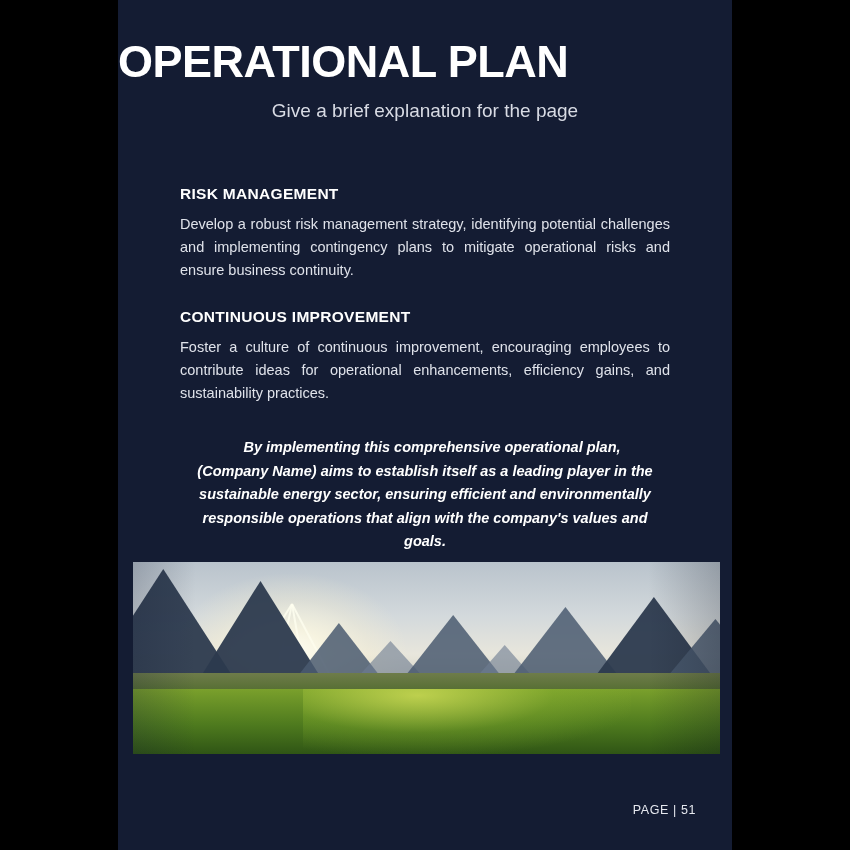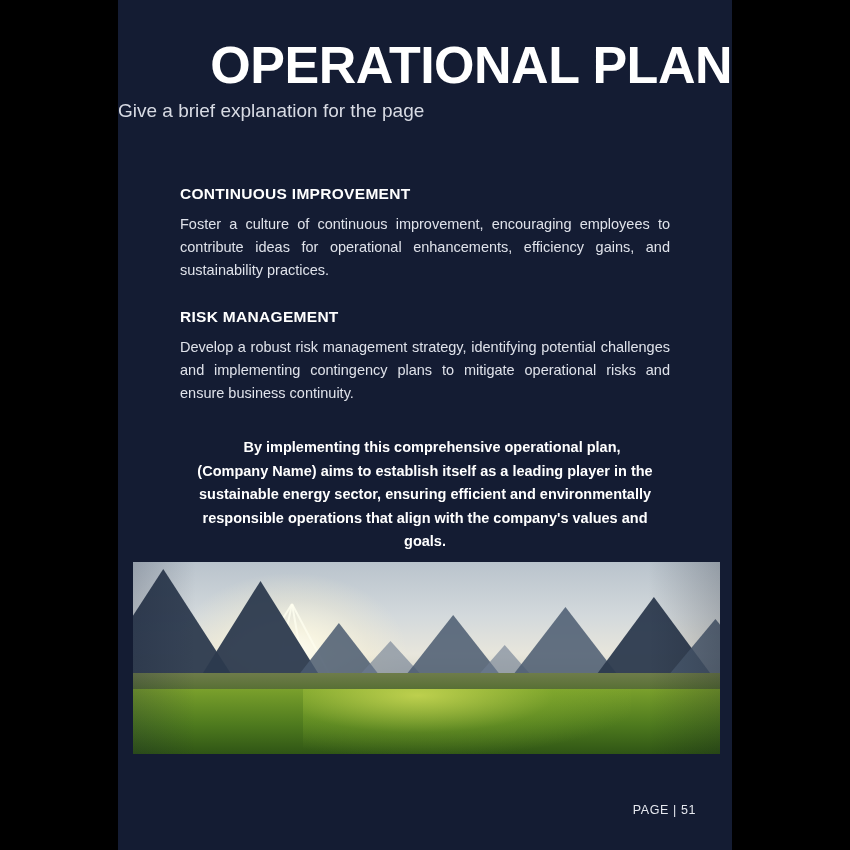--- a/index.html
+++ b/index.html
@@ -22,36 +22,37 @@
     overflow: hidden;
   }
 
   .title {
     margin: 0;
     padding: 0;
     position: absolute;
     left: 0;
     top: 38px;
     width: 614px;
-    text-align: right;
+    text-align: left;
     color: #ffffff;
-    font-size: 52px;
+    font-size: 45px;
     font-weight: bold;
     letter-spacing: -0.5px;
     line-height: 1.05;
     font-family: "Liberation Sans", sans-serif;
   }
 
   .subtitle {
     margin: 0;
     padding: 0;
     position: absolute;
     left: 0;
     top: 100px;
     width: 614px;
+    text-align: center;
     color: #d8dbe4;
     font-size: 19px;
     font-weight: normal;
     font-family: "Liberation Sans", sans-serif;
   }
 
   .body-area {
     position: absolute;
     left: 62px;
     top: 185px;
@@ -79,20 +80,21 @@
   }
 
   .closing {
     color: #ffffff;
     font-size: 14.5px;
     font-weight: bold;
     line-height: 1.62;
     text-align: center;
     margin: 32px 14px 0 14px;
     text-indent: 14px;
+    font-style: italic;
   }
 
   .photo {
     position: absolute;
     left: 6px;
     top: 562px;
     width: 596px;
     height: 192px;
     overflow: hidden;
     background: #2b3b2a;
@@ -197,27 +199,27 @@
 <body>
 
 <div id="page">
 
   <h1 class="title">OPERATIONAL PLAN</h1>
   <p class="subtitle">Give a brief explanation for the page</p>
 
   <div class="body-area">
 
     <div class="section">
+      <h2 class="section-heading">RISK MANAGEMENT</h2>
+      <p class="section-body">Develop a robust risk management strategy, identifying potential challenges and implementing contingency plans to mitigate operational risks and ensure business continuity.</p>
+    </div>
+
+    <div class="section">
       <h2 class="section-heading">CONTINUOUS IMPROVEMENT</h2>
       <p class="section-body">Foster a culture of continuous improvement, encouraging employees to contribute ideas for operational enhancements, efficiency gains, and sustainability practices.</p>
-    </div>
-
-    <div class="section">
-      <h2 class="section-heading">RISK MANAGEMENT</h2>
-      <p class="section-body">Develop a robust risk management strategy, identifying potential challenges and implementing contingency plans to mitigate operational risks and ensure business continuity.</p>
     </div>
 
     <p class="closing">By implementing this comprehensive operational plan, (Company Name)  aims to establish itself as a leading player in the sustainable energy sector, ensuring efficient and environmentally responsible operations that align with the company's values and goals.</p>
   </div>
 
   <div class="photo">
     <div class="sky"></div>
     <div class="sunglow"></div>
     <div class="sunray" style="transform: rotate(-28deg);"></div>
     <div class="sunray" style="transform: rotate(-10deg);"></div>

